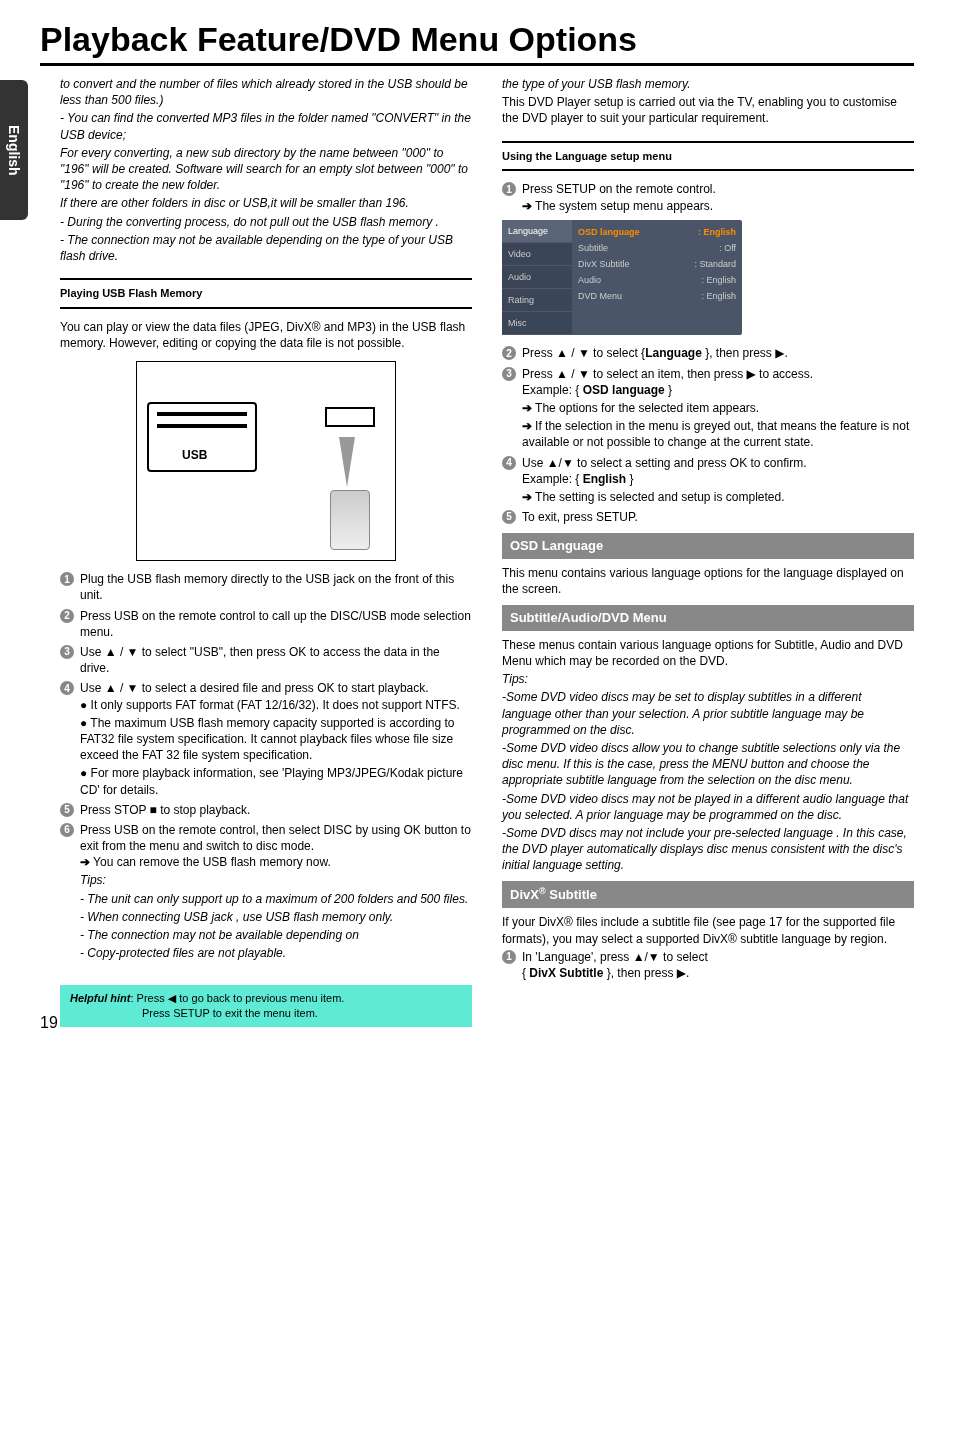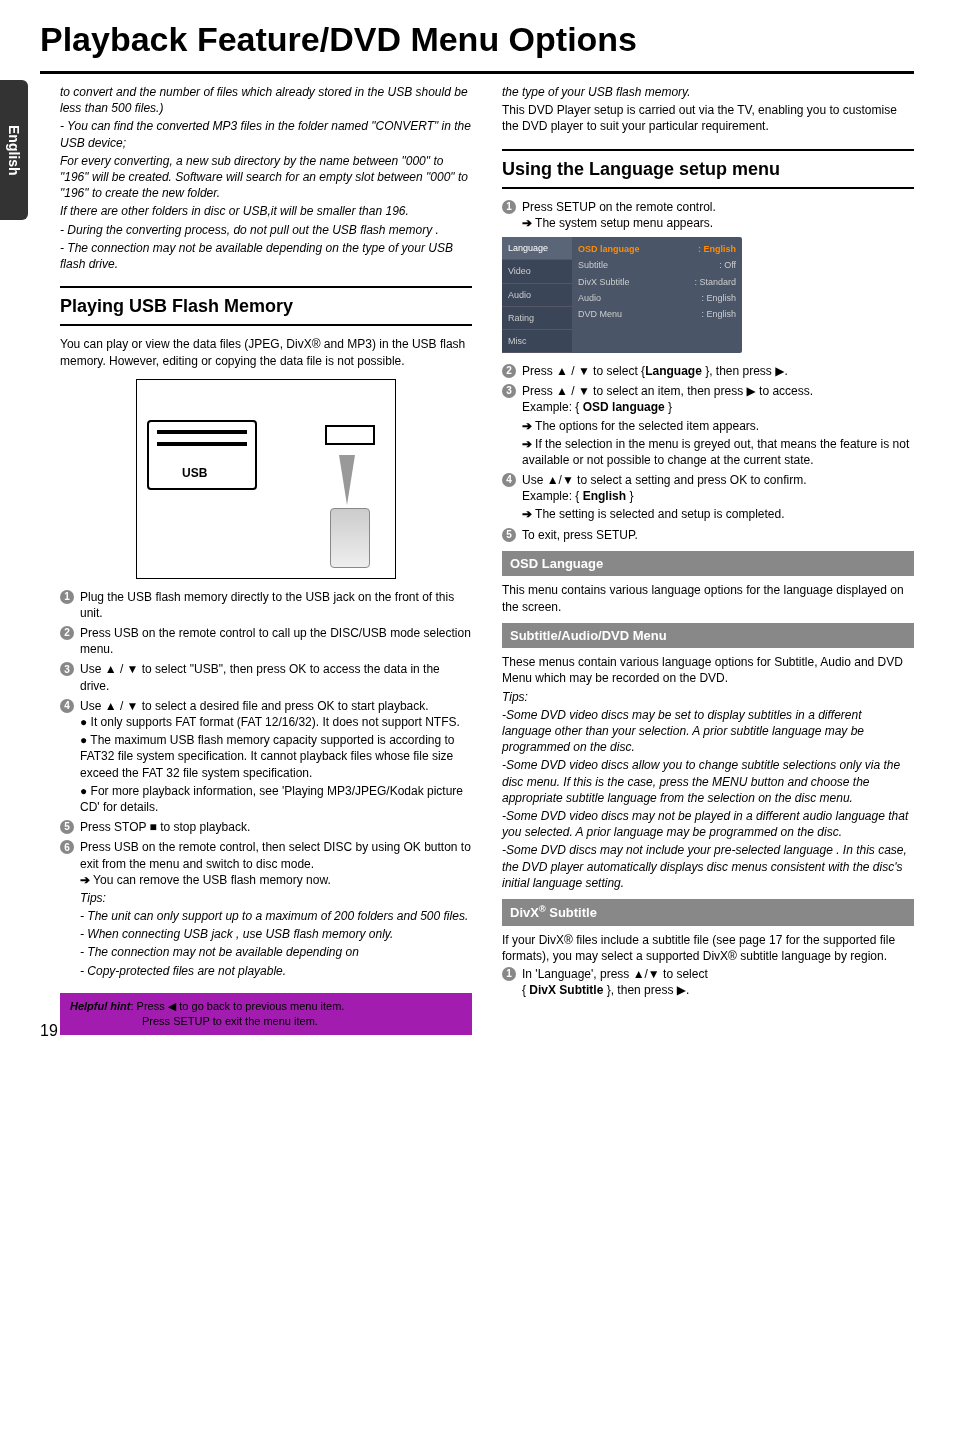--- a/index.html
+++ b/index.html
@@ -1,30 +1,30 @@
 <!DOCTYPE html>
 <html><head>
 <meta charset="utf-8">
 <style>
 *{box-sizing:border-box;margin:0;padding:0}
 html,body{width:954px;height:1432px;background:#fff;font-family:Arial,Helvetica,sans-serif;color:#000}
 .page{padding:20px 40px 20px 40px;position:relative}
-.title{font-size:34px;font-weight:bold;border-bottom:3px solid #000;padding-bottom:12px;margin-bottom:10px}
+.title{font-size:34px;font-weight:bold;border-bottom:3px solid #000;padding-bottom:4px;margin-bottom:10px}
 .side-tab{position:absolute;left:0;top:80px;width:28px;height:140px;background:#333;color:#fff;writing-mode:vertical-rl;text-orientation:mixed;display:flex;align-items:center;justify-content:center;font-weight:bold;font-size:14px;border-radius:0 6px 6px 0}
 .cols{display:flex;gap:30px;margin-left:20px}
 .col{width:420px;font-size:12px;line-height:1.35}
 .col p{margin-bottom:2px}
 .italic{font-style:italic}
-.sec-rule{border-top:2px solid #000;border-bottom:2px solid #000;padding:6px 0;margin:14px 0 10px 0;font-weight:bold;font-size:18px}
+.sec-rule{border-top:2px solid #000;border-bottom:2px solid #000;padding:6px 0;margin:14px 0 10px 0;font-weight:bold;font-size:11px}
 .nlist{list-style:none;padding:0;margin:0}
 .nlist>li{position:relative;padding-left:20px;margin-bottom:4px}
 .num{position:absolute;left:0;top:1px;width:14px;height:14px;border-radius:50%;background:#888;color:#fff;font-size:10px;font-weight:bold;display:flex;align-items:center;justify-content:center}
 .bullet{margin-left:0}
 .arrow::before{content:"➔";font-weight:bold;margin-right:3px}
-.hint{background:#a21caf;padding:6px 10px;margin-top:14px;font-size:11px}
+.hint{background:#5eead4;padding:6px 10px;margin-top:24px;font-size:11px}
 .subhdr{background:#888;color:#fff;font-weight:bold;padding:4px 8px;margin:8px 0 6px 0;font-size:13px}
 .diagram{border:1px solid #000;margin:10px auto;padding:10px;width:260px;height:200px;position:relative}
 .dvd{position:absolute;left:10px;top:40px;width:110px;height:70px;border:2px solid #000;border-radius:4px}
 .dvd::before{content:"";position:absolute;left:8px;top:8px;right:8px;height:4px;background:#000}
 .dvd::after{content:"";position:absolute;left:8px;top:20px;right:8px;height:4px;background:#000}
 .dvd-label{position:absolute;left:45px;top:85px;font-size:12px;font-weight:bold}
 .usb{position:absolute;right:20px;top:45px;width:50px;height:20px;border:2px solid #000}
 .usb-arrow{position:absolute;right:40px;top:75px;width:0;height:0;border-left:8px solid transparent;border-right:8px solid transparent;border-top:50px solid #999}
 .usb-drive{position:absolute;right:25px;bottom:10px;width:40px;height:60px;background:linear-gradient(#ccc,#eee);border:1px solid #888;border-radius:4px}
 .menu-shot{width:240px;background:#4a5568;border-radius:2px;padding:0;margin:6px 0 10px 0;display:flex;font-size:9px;color:#ccc}

